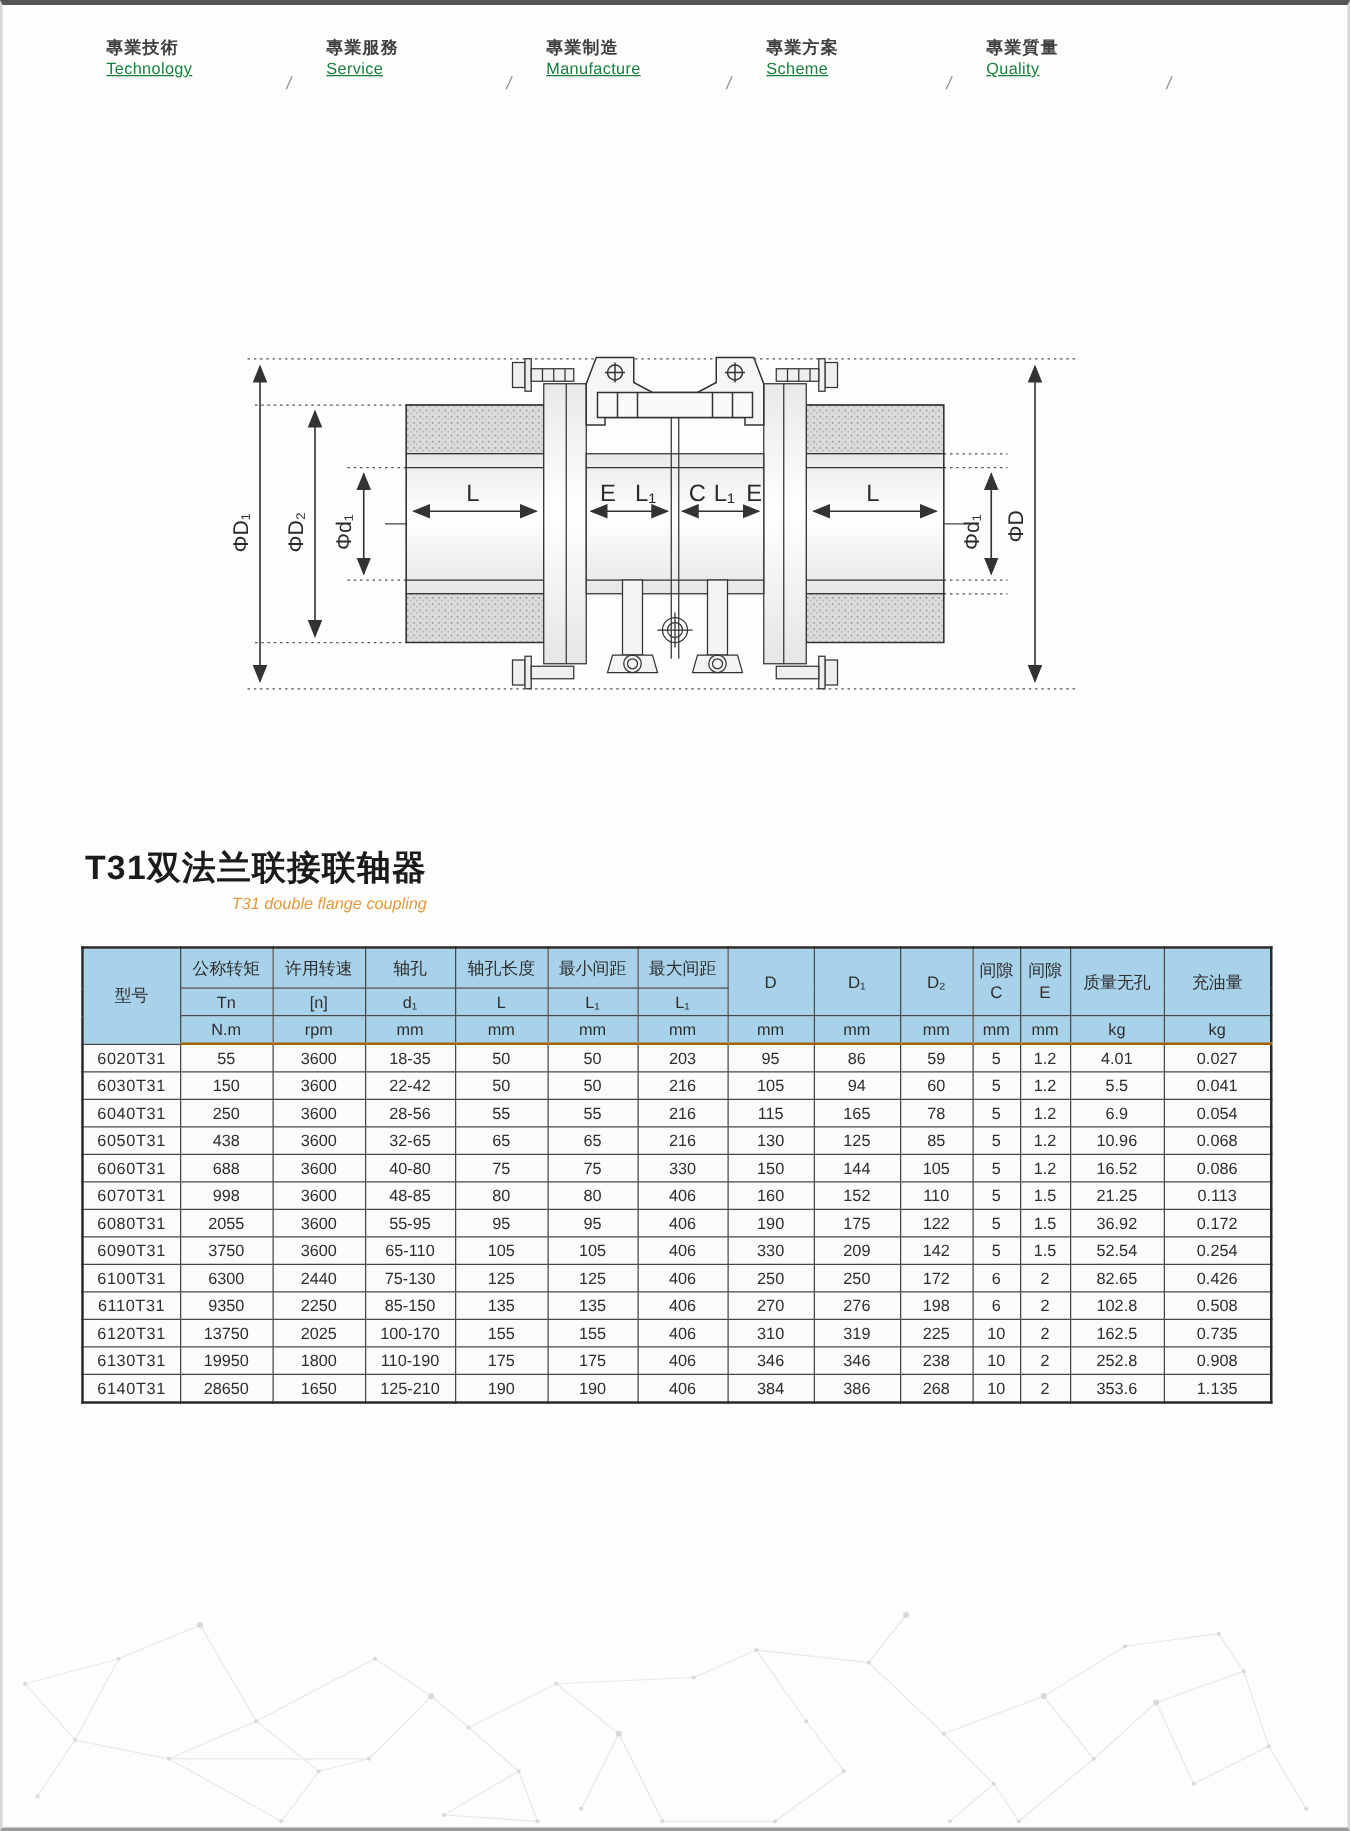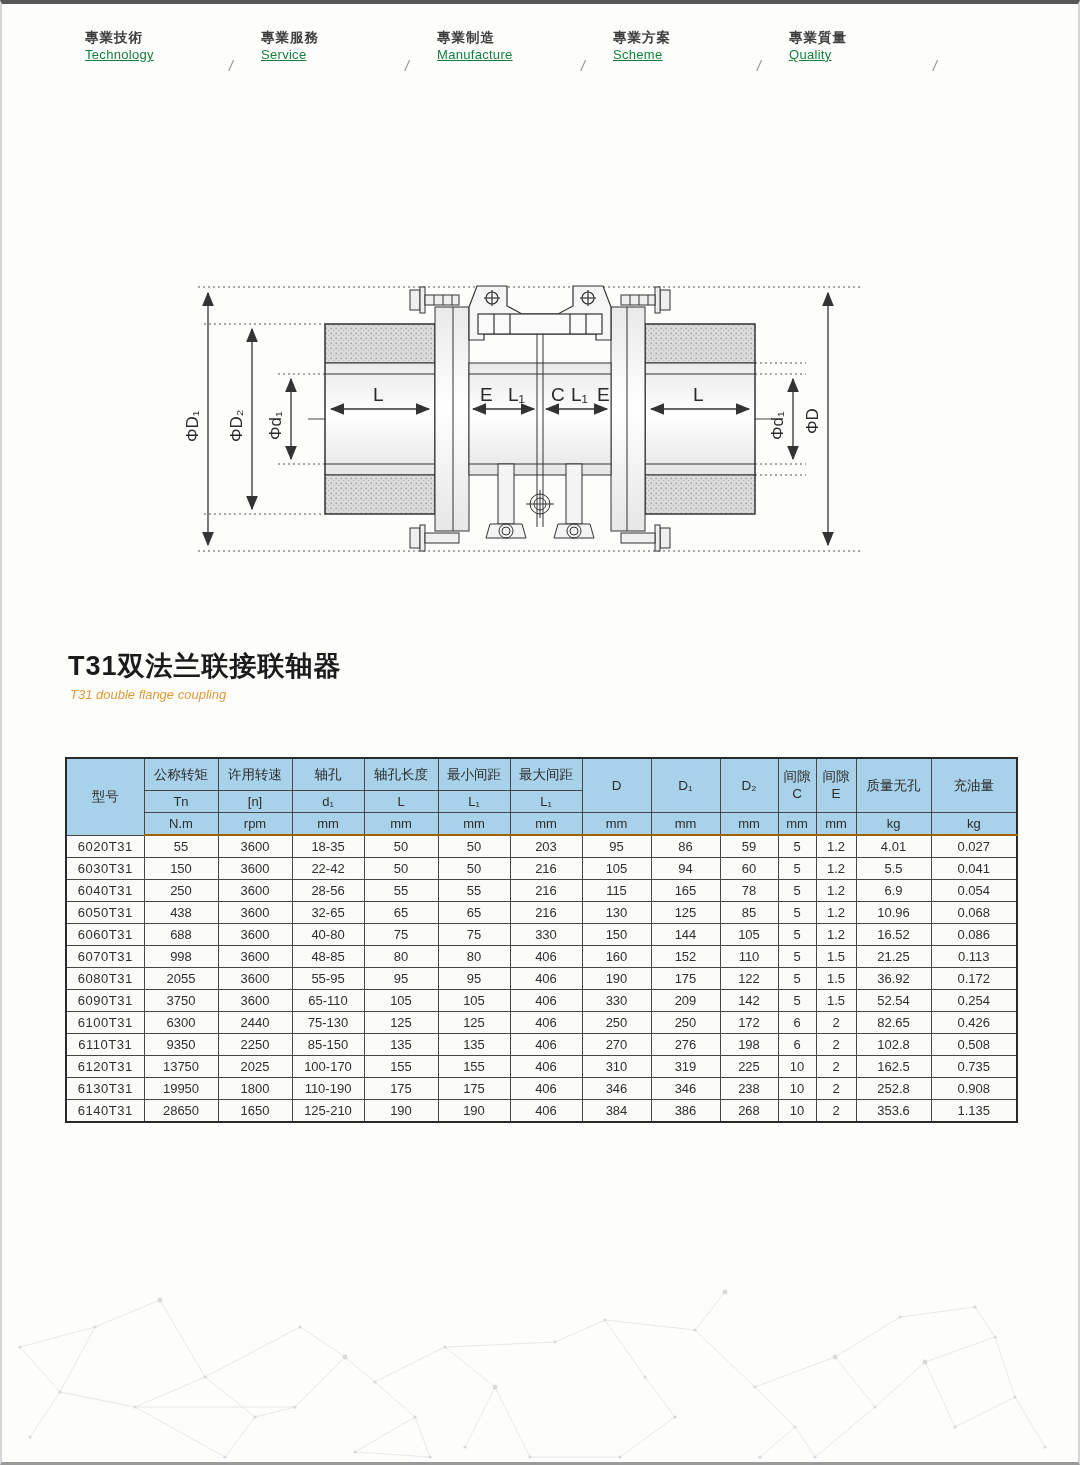--- a/index.html
+++ b/index.html
@@ -25,21 +25,21 @@
   .nav-item{display:flex;width:177px;}
   .nav-text{display:flex;flex-direction:column;line-height:1.25;}
   .nav-zh{font-size:13.5px;color:#3f3f3f;letter-spacing:1px;font-weight:bold;}
   .nav-en{font-size:13px;color:#15803d;letter-spacing:0.3px;text-decoration:underline;}
   .nav-slash{margin-left:auto;margin-right:28px;align-self:flex-end;
     font-style:italic;color:#8f8f8f;font-size:14px;}
   
   .drawing{position:absolute;left:160px;top:262px;width:760px;height:335px;}
   .drawing svg{display:block;}
   
-  .section-title{position:absolute;left:68px;top:648px;}
+  .section-title{position:absolute;left:68px;top:676px;text-align:right;}
   .title-zh{font-size:27px;font-weight:bold;color:#1b1b1b;letter-spacing:1px;margin:0;}
   .title-en{font-size:13px;font-style:italic;margin:3px 0 0 2px;}
   
   .spec-table-wrap{position:absolute;left:65px;top:757px;}
   table.spec{
     border-collapse:collapse;table-layout:fixed;width:951px;
     font-size:13px;color:#2e2e2e;
   }
   table.spec th,table.spec td{
     border:1px solid #474747;text-align:center;vertical-align:middle;

